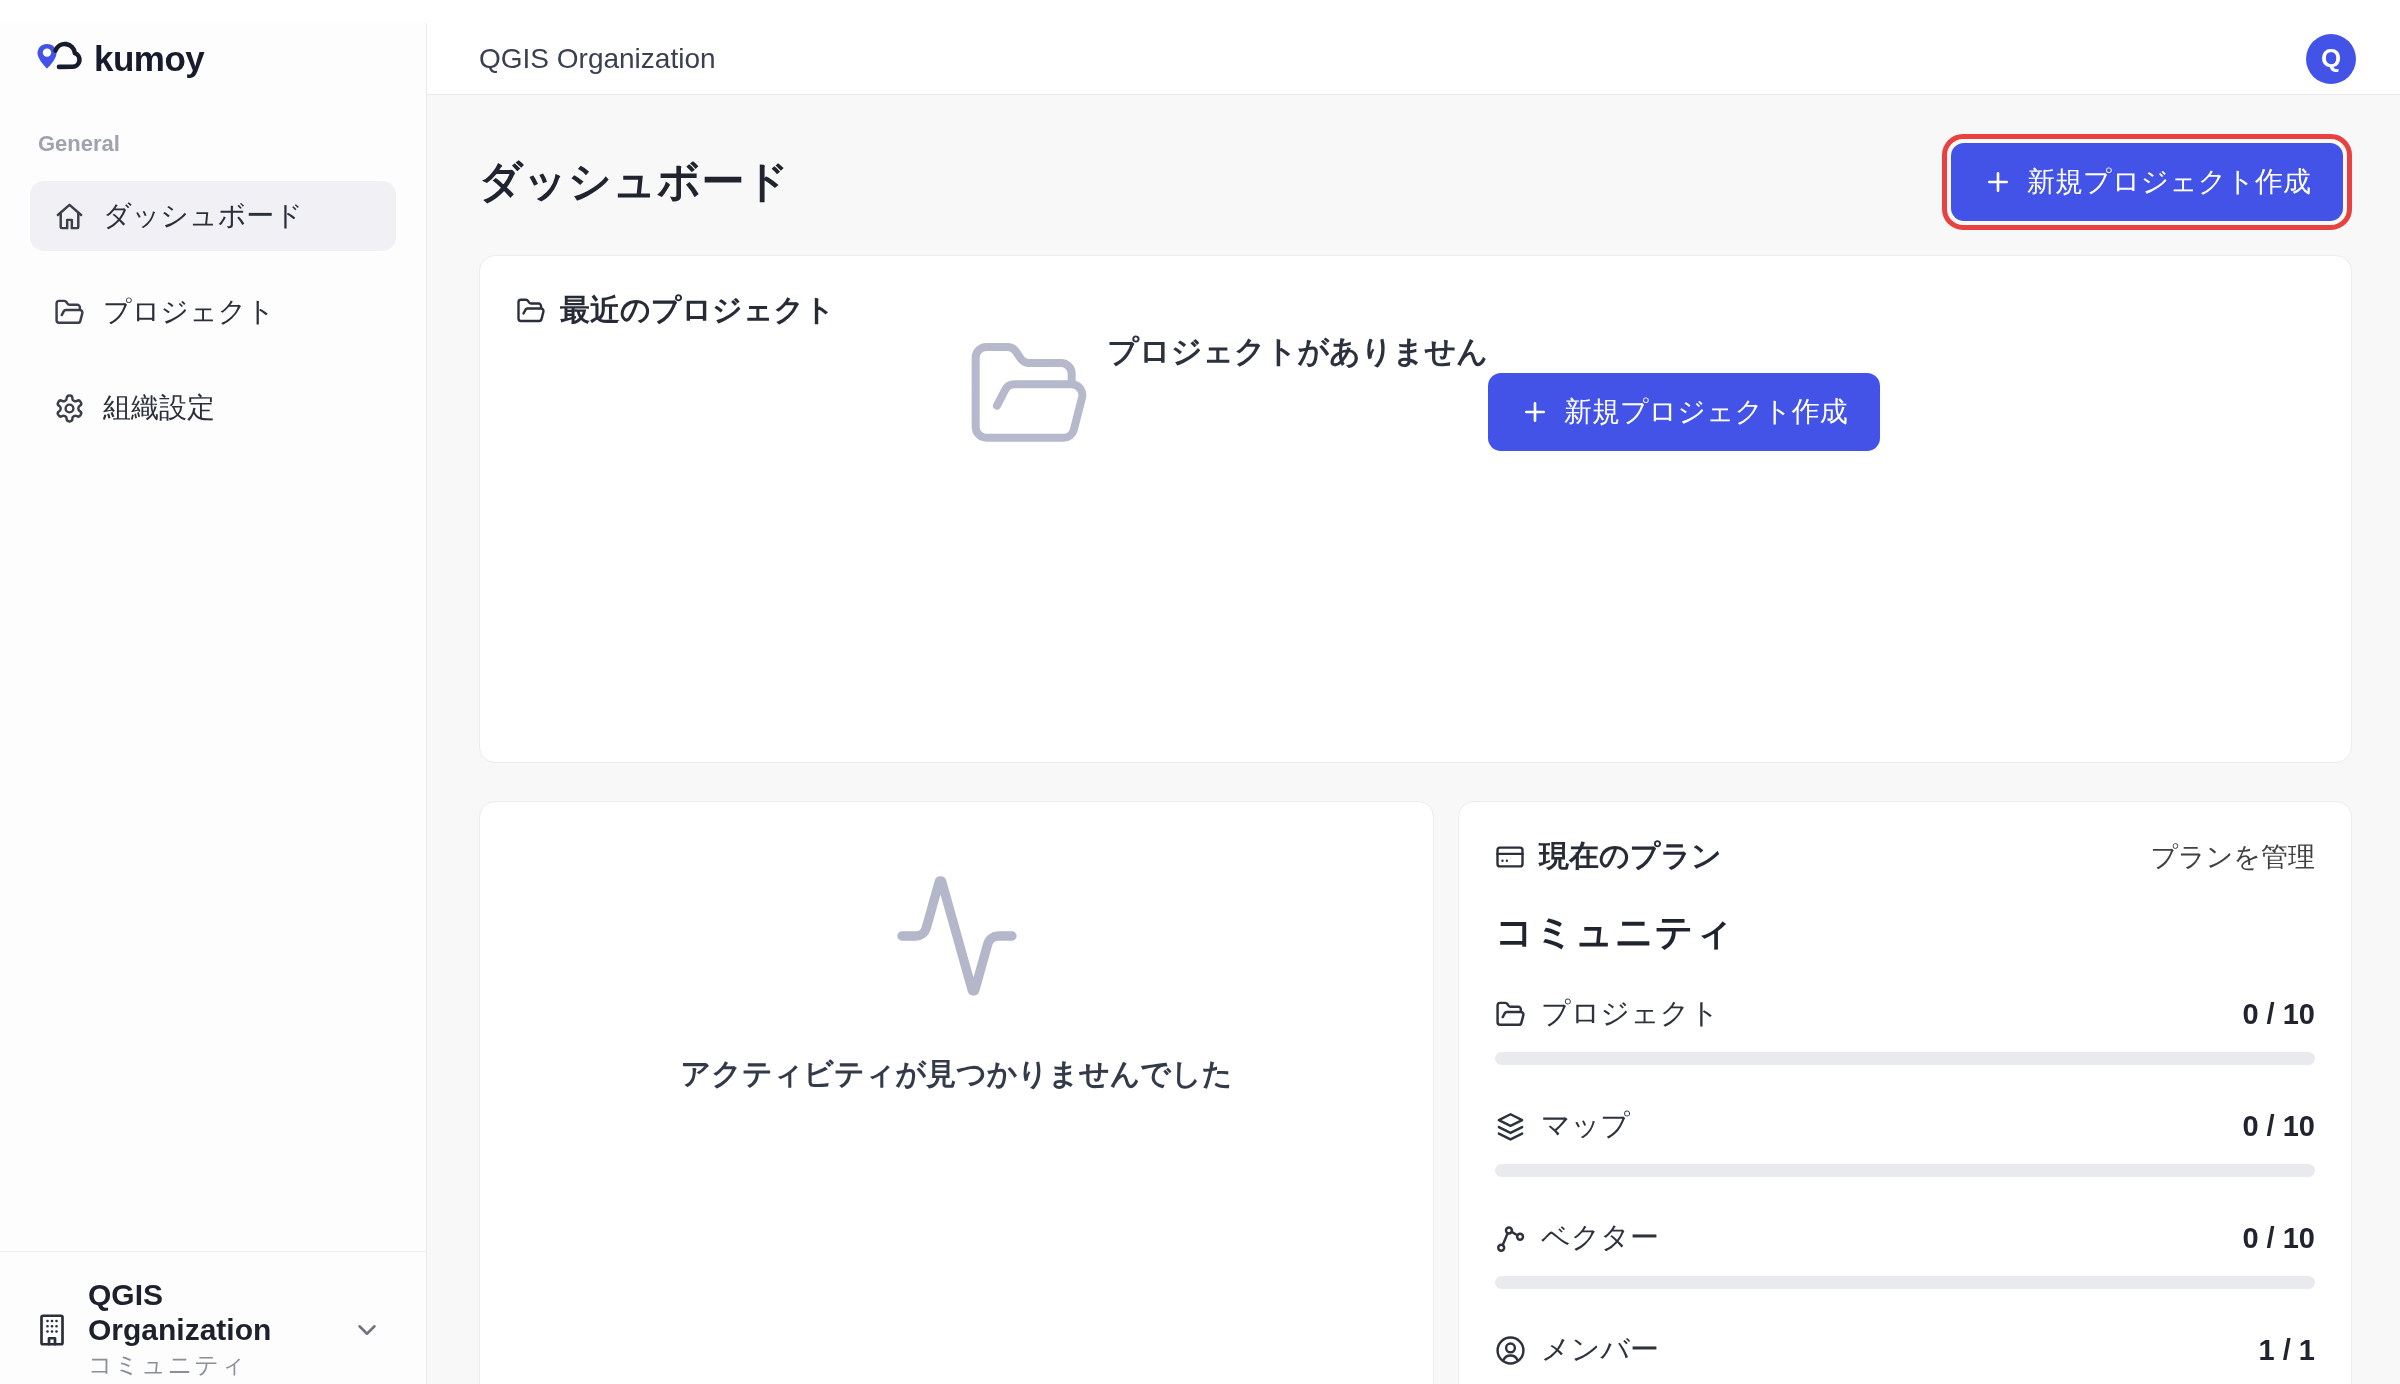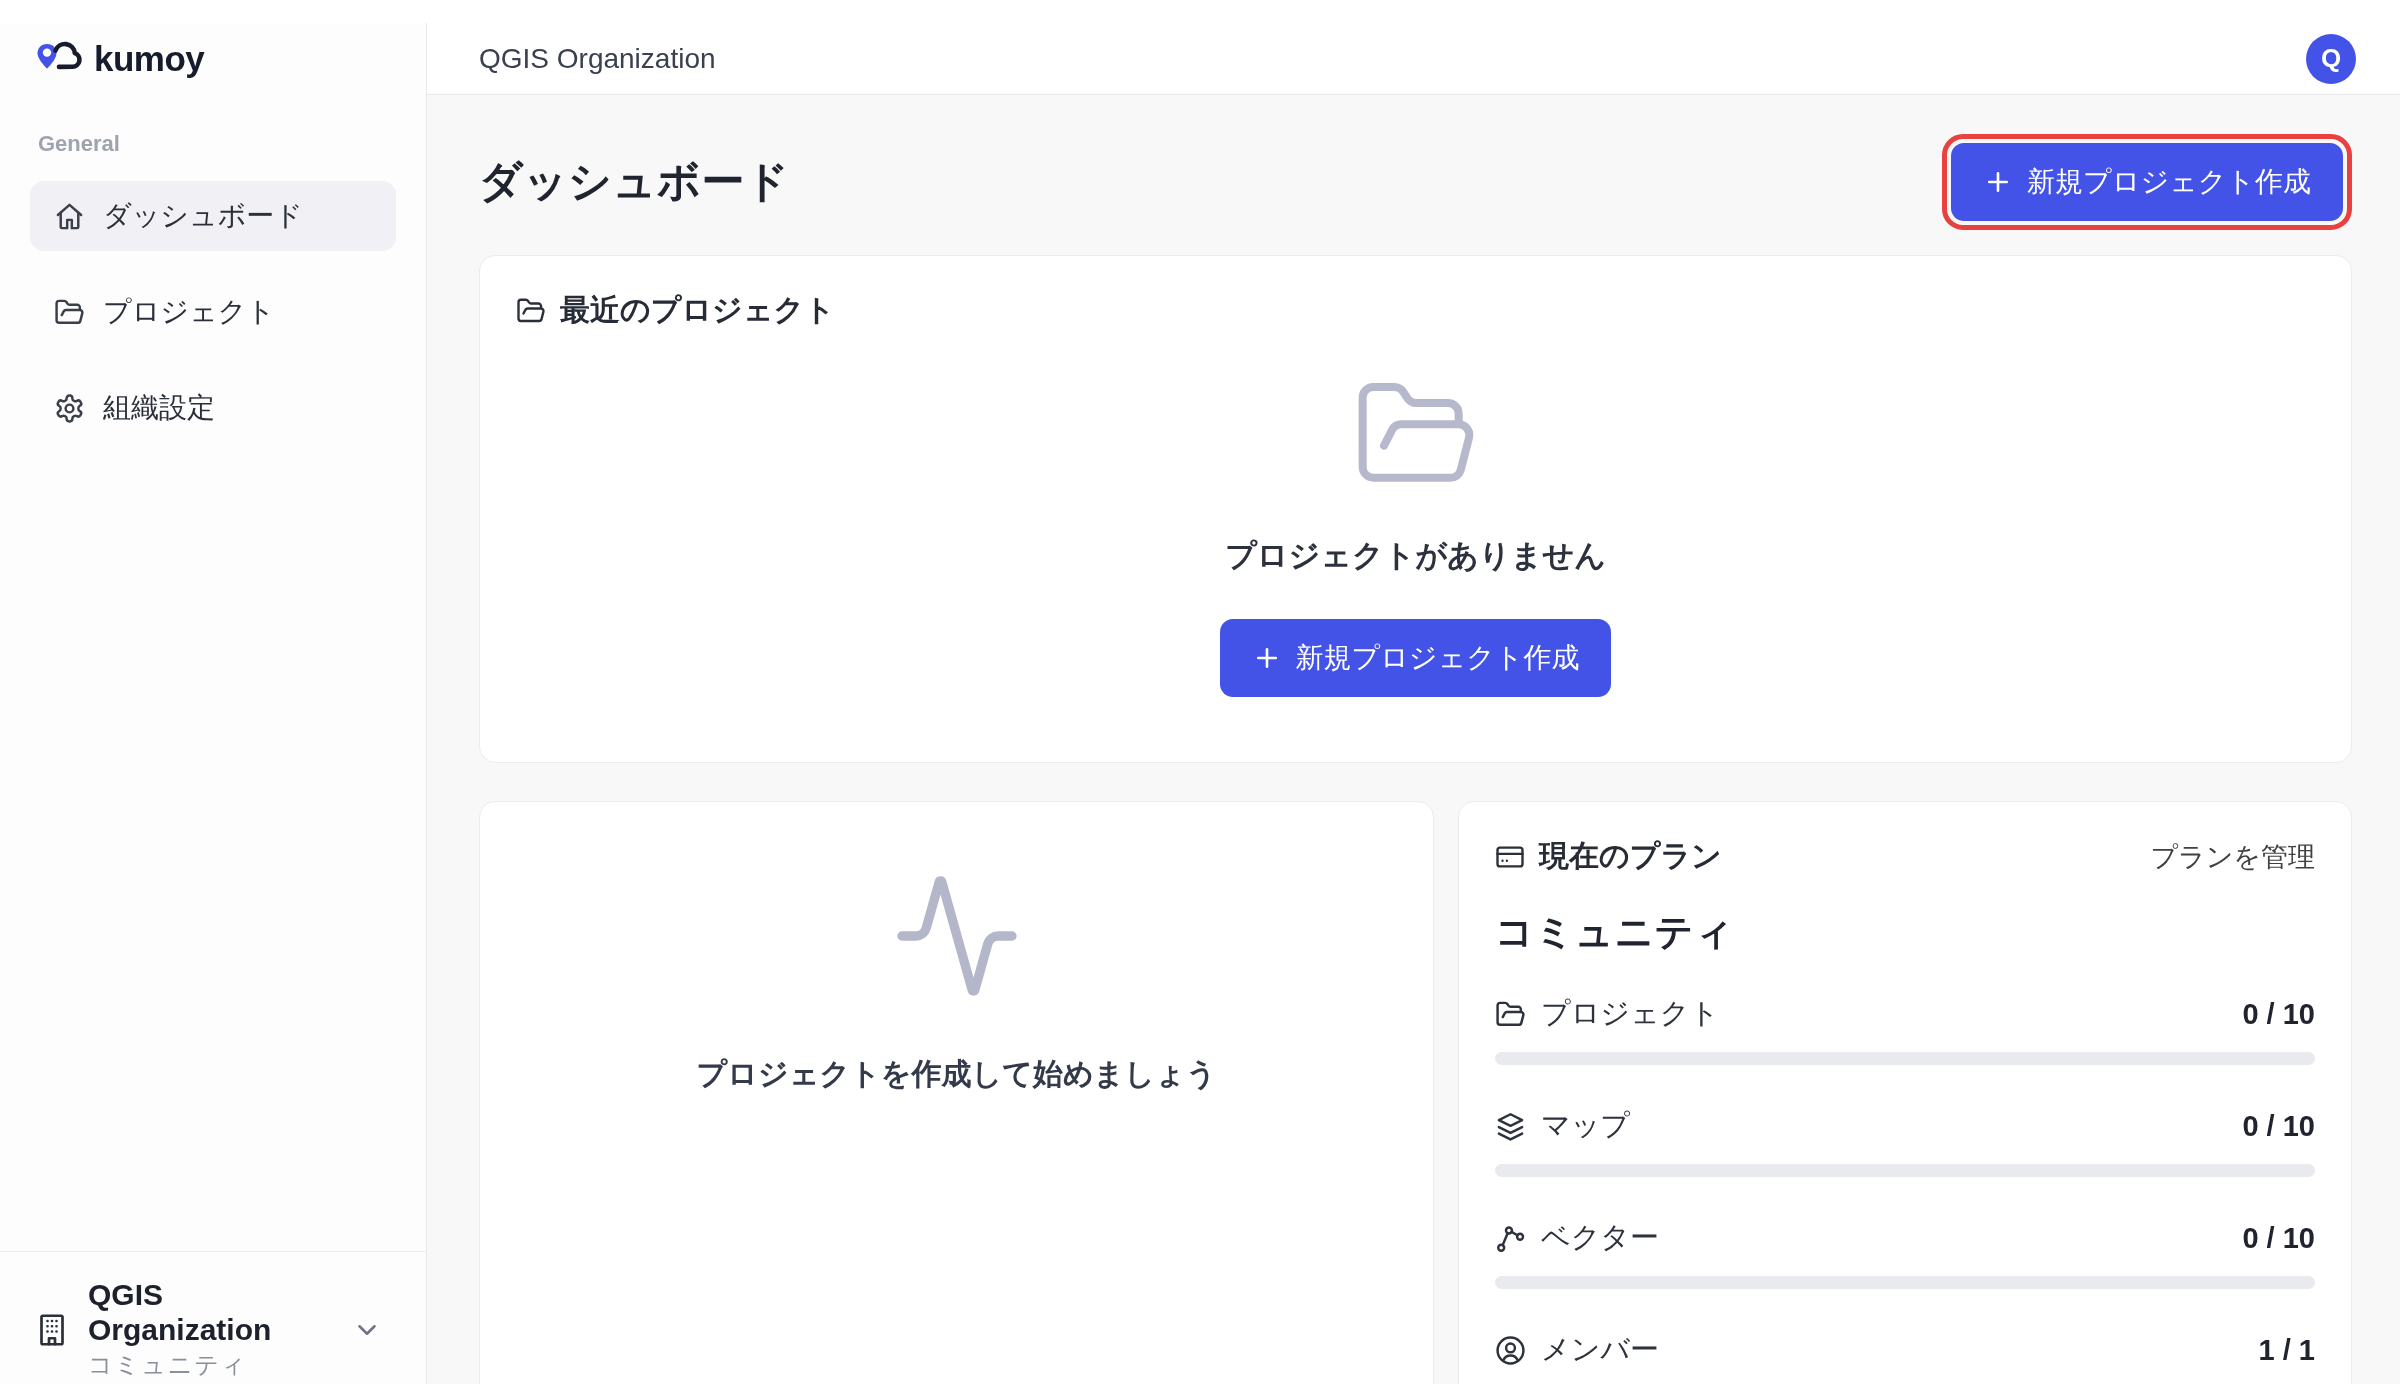--- a/index.html
+++ b/index.html
@@ -78,21 +78,21 @@
   .btn-primary svg { width: 30px; height: 30px; stroke: #ffffff; }
 
   .card {
     background: #ffffff; border: 1px solid #ececf0; border-radius: 16px;
   }
   .card-title-row { display: flex; align-items: center; gap: 14px; padding: 34px 36px 0 36px; }
   .card-title-row svg { width: 30px; height: 30px; stroke: #2a2f3a; }
   .card-title { font-size: 30px; font-weight: 600; color: #262b36; }
 
   .recent-card { margin-top: 34px; height: 508px; display: flex; flex-direction: column; }
-  .empty-state { flex: 1; display: flex; flex-direction: column; align-items: center; justify-content: center; padding-bottom: 26px; }
+  .empty-state { flex: 1; display: flex; flex-direction: row; justify-content: center; padding-bottom: 26px; }
   .empty-state .big-icon { width: 156px; height: 128px; stroke: #b6b8cc; margin-bottom: 36px; }
   .empty-title { font-size: 31px; font-weight: 700; color: #2b313d; }
   .empty-sub { font-size: 27px; color: #6b7280; margin-top: 18px; }
   .empty-state .btn-primary { margin-top: 42px; }
 
   .cards-row { margin-top: 38px; display: flex; gap: 24px; align-items: stretch; }
   .activity-card { width: 955px; min-width: 955px; height: 640px; display: flex; flex-direction: column; }
   .activity-empty { flex: 1; display: flex; flex-direction: column; align-items: center; justify-content: flex-start; padding-top: 68px; }
   .activity-empty .big-icon { width: 150px; height: 132px; stroke: #b4b6ca; margin-bottom: 52px; }
   .activity-msg { font-size: 30px; font-weight: 700; color: #333a49; }
@@ -213,21 +213,21 @@
         </div>
       </section>
 
       <div class="cards-row">
 
         <section class="card activity-card">
           <div class="activity-empty">
             <svg class="big-icon" viewBox="0 0 24 24" fill="none" stroke-width="1.7" stroke-linecap="round" stroke-linejoin="round">
               <path d="M22 12h-2.48a2 2 0 0 0-1.93 1.46l-2.35 8.36a.25.25 0 0 1-.48 0L9.24 2.18a.25.25 0 0 0-.48 0l-2.35 8.36A2 2 0 0 1 4.49 12H2"></path>
             </svg>
-            <div class="activity-msg">プロジェクトを作成して始めましょう</div>
+            <div class="activity-msg">アクティビティが見つかりませんでした</div>
           </div>
         </section>
 
         <section class="card plan-card">
           <div class="plan-head">
             <div class="ptitle-wrap">
               <svg viewBox="0 0 24 24" fill="none" stroke-width="1.9" stroke-linecap="round" stroke-linejoin="round">
                 <rect x="2" y="4.5" width="20" height="15" rx="2"></rect>
                 <path d="M2 9.5h20M6 15h.01M9.5 15h.01"></path>
               </svg>

